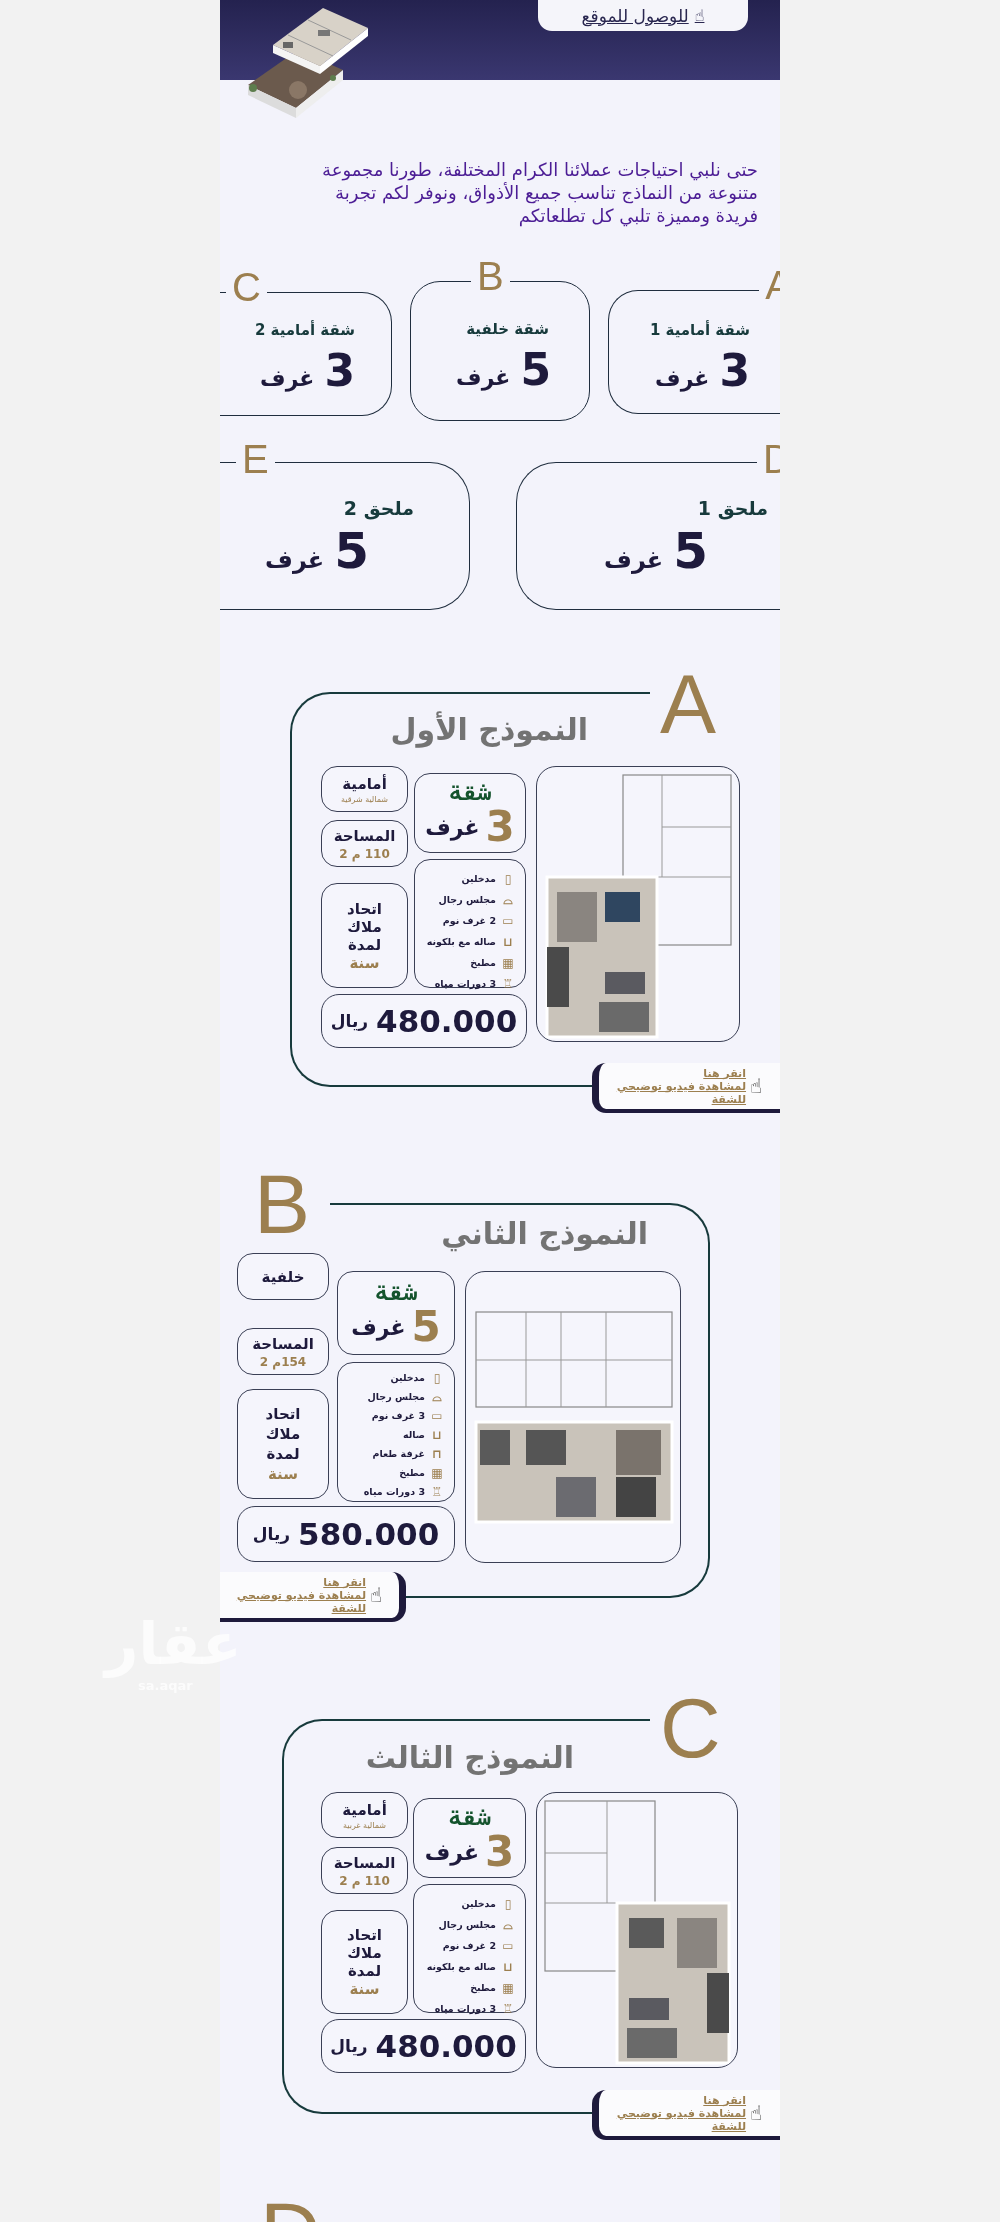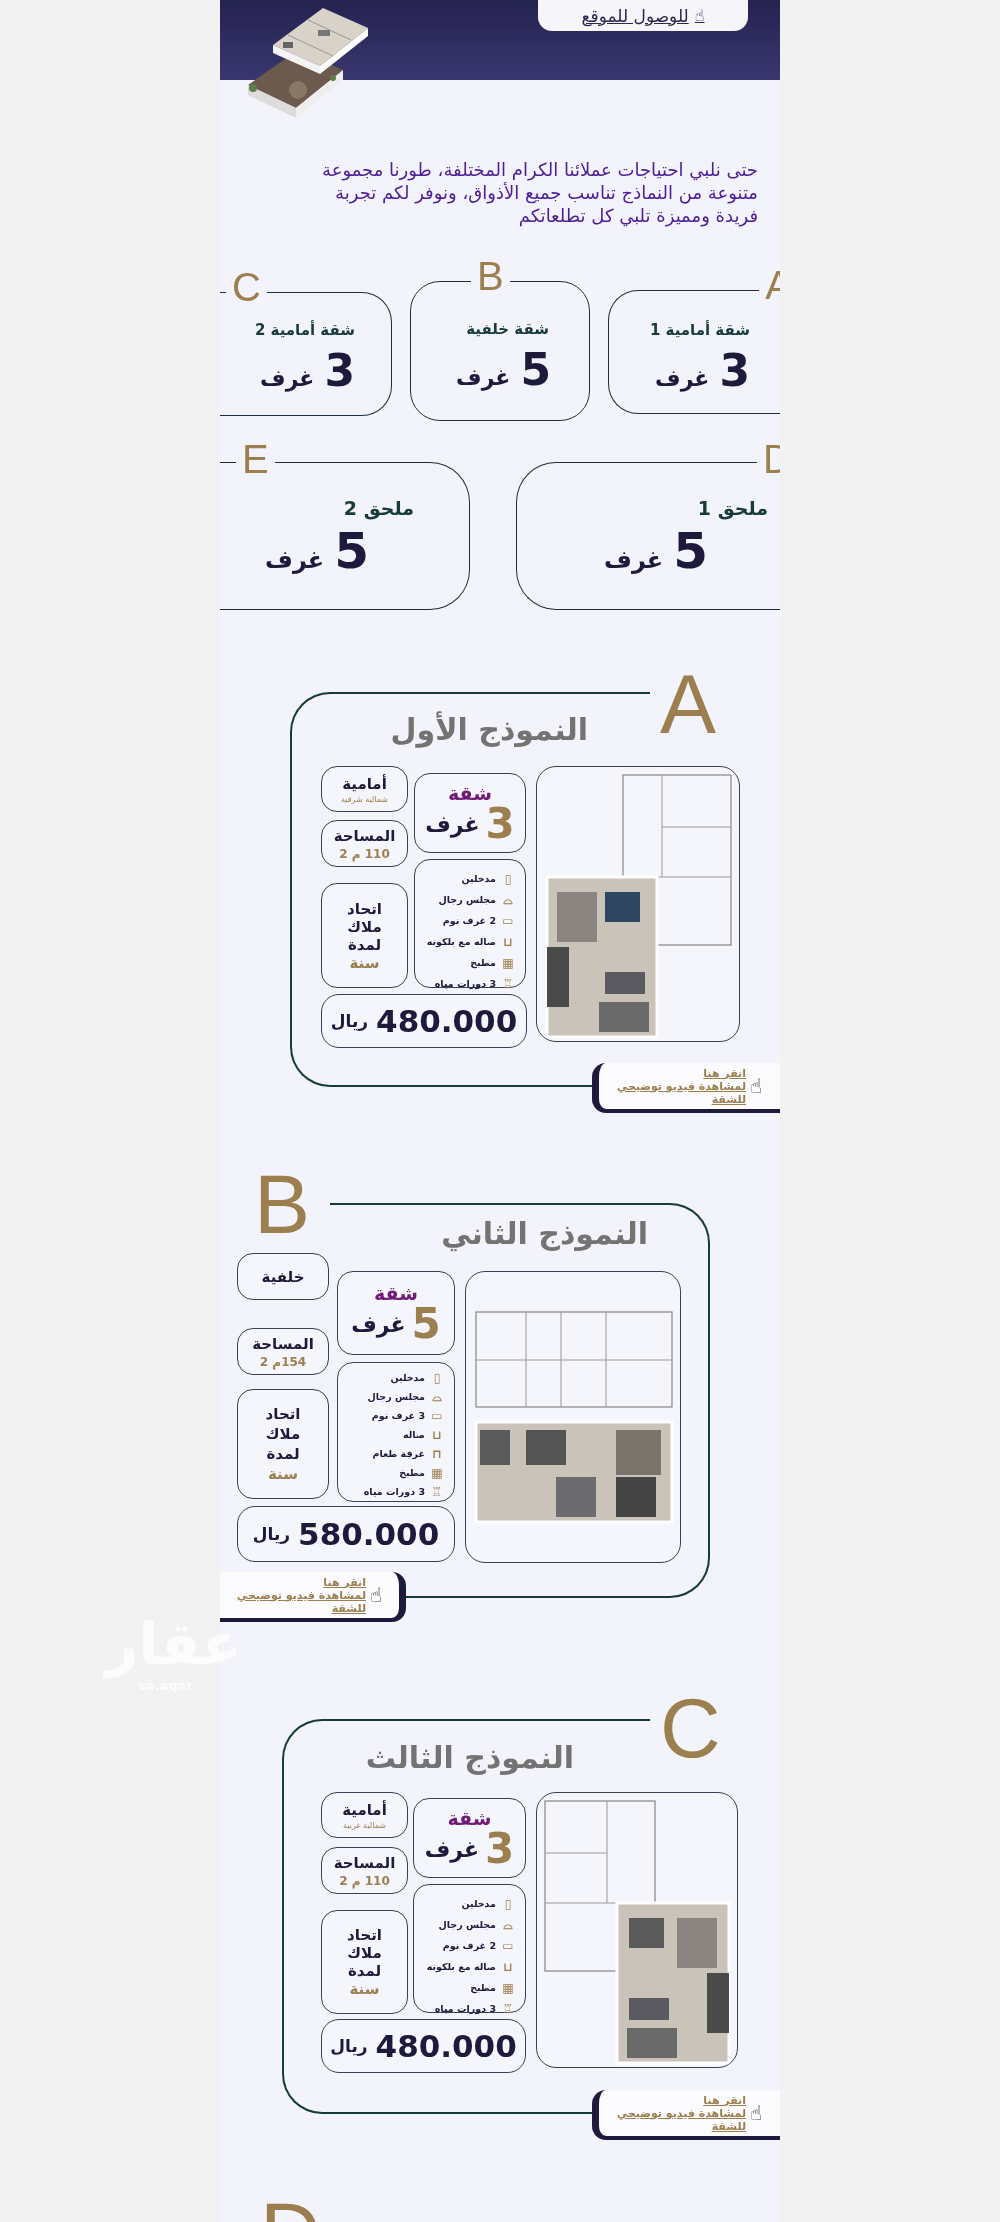--- a/index.html
+++ b/index.html
@@ -28,21 +28,21 @@
   
   .model { position: absolute; border: 2px solid #173a3c; border-radius: 40px; }
   .big-letter { position: absolute; font-size: 84px; color: #9c7f4f; font-family: "Liberation Sans", sans-serif; line-height: 84px; background: #f3f3fb; padding: 0 10px; }
   .m-title { position: absolute; direction: rtl; font-size: 30px; font-weight: bold; color: #737373; white-space: nowrap; }
   .box { position: absolute; border: 1.5px solid #3a3f55; border-radius: 16px; background: #f5f5fc; }
   .box.dir { display: flex; flex-direction: column; align-items: center; justify-content: center; direction: rtl; }
   .box.dir .t { font-size: 15px; font-weight: bold; color: #1e1a3c; }
   .box.dir .s { font-size: 8px; color: #9c7f4f; margin-top: 2px; }
   .box.dir .sb { font-size: 12px; color: #9c7f4f; font-weight: bold; margin-top: 2px; }
   .box.type { display: flex; flex-direction: column; align-items: center; justify-content: center; direction: rtl; }
-  .box.type .t { font-size: 19px; font-weight: bold; color: #701a75; }
+  .box.type .t { font-size: 23px; font-weight: bold; color: #14532d; font-family: Liberation Mono, monospace; }
   .box.type .r { display: flex; align-items: center; gap: 6px; direction: rtl; }
   .box.type .r .n { font-size: 42px; font-weight: bold; color: #9c7f4f; line-height: 40px; }
   .box.type .r .u { font-size: 22px; font-weight: bold; color: #1e1a3c; }
   .box.feat { padding: 8px 10px 4px 6px; direction: rtl; }
   .feat-row { display: flex; align-items: center; gap: 5px; height: 21px; font-size: 9.5px; color: #1e1a3c; font-weight: bold; direction: rtl; }
   .feat-row .fi { width: 14px; text-align: center; color: #9c7f4f; font-size: 12px; }
   .box.own { display: flex; flex-direction: column; align-items: center; justify-content: center; direction: rtl; gap: 4px; }
   .box.own span { font-size: 15px; font-weight: bold; color: #1e1a3c; line-height: 22px; }
   .box.own .g { color: #9c7f4f; }
   .box.price { display: flex; align-items: center; justify-content: center; gap: 8px; direction: rtl; border-radius: 18px; }

